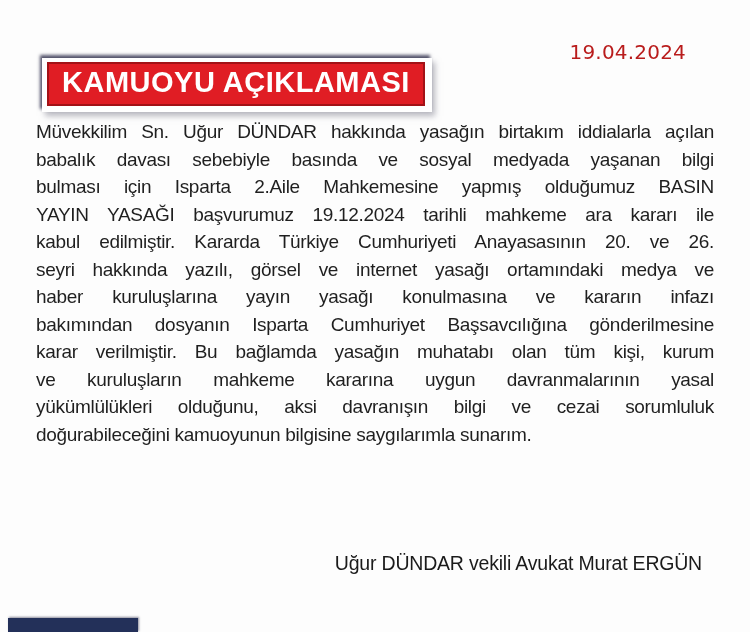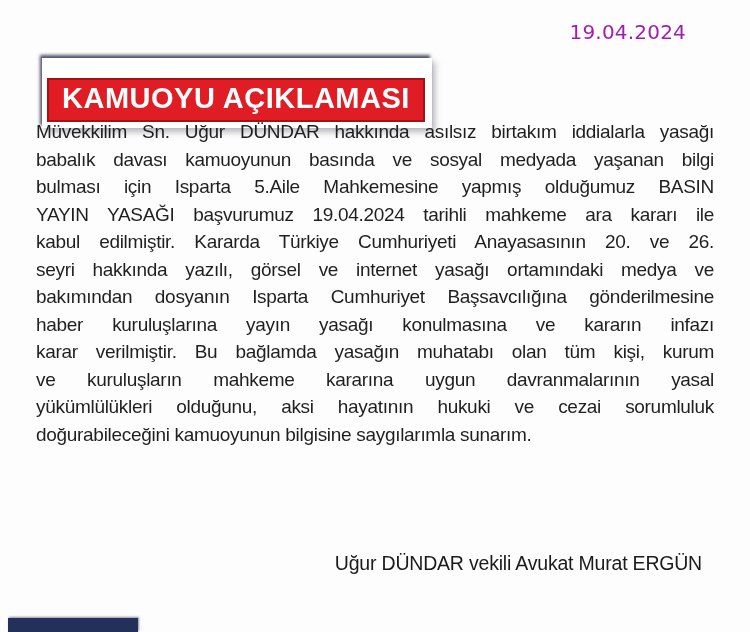--- a/index.html
+++ b/index.html
@@ -6,25 +6,25 @@
   .page {
     position: relative;
     width: 750px;
     height: 632px;
     background: #fdfdfd;
     overflow: hidden;
     font-family: "Liberation Sans", sans-serif;
   }
   .date {
     position: absolute;
-    top: 20px;
+    top: 40px;
     right: 64px;
     font-family: "DejaVu Sans", sans-serif;
     font-size: 20px;
-    color: #a21caf;
+    color: #b91c1c;
     letter-spacing: 0.2px;
   }
   .banner-card {
     position: absolute;
     left: 42px;
     top: 58px;
     background: #ffffff;
     padding: 4px 7px 6px 5px;
     box-shadow:
       -2px -3px 3px rgba(30, 30, 60, 0.75),
@@ -33,21 +33,20 @@
   .banner-red {
     background: #e01d24;
     border: 2px solid #a31217;
     color: #ffffff;
     font-weight: bold;
     font-size: 29px;
     line-height: 1.1;
     padding: 3px 13px 5px 13px;
     letter-spacing: 0.5px;
     white-space: nowrap;
-    margin-top: 16px;
   }
   .body-text {
     position: absolute;
     left: 36px;
     top: 118px;
     width: 678px;
     font-size: 19px;
     line-height: 27.5px;
     color: #1f1f1f;
     letter-spacing: -0.3px;
@@ -85,31 +84,31 @@
 
   <div class="date">19.04.2024</div>
 
   <div class="banner-card">
     <div class="banner-red">
       <span>KAMUOYU AÇIKLAMASI</span>
     </div>
   </div>
 
   <div class="body-text">
-      <div class="jline">Müvekkilim Sn. Uğur DÜNDAR hakkında asılsız birtakım iddialarla yasağı</div>
-      <div class="jline">babalık davası kamuoyunun basında ve sosyal medyada yaşanan bilgi</div>
-      <div class="jline">bulması için Isparta 5.Aile Mahkemesine yapmış olduğumuz BASIN</div>
-      <div class="jline">YAYIN YASAĞI başvurumuz 19.04.2024 tarihli mahkeme ara kararı ile</div>
+      <div class="jline">Müvekkilim Sn. Uğur DÜNDAR hakkında yasağın birtakım iddialarla açılan</div>
+      <div class="jline">babalık davası sebebiyle basında ve sosyal medyada yaşanan bilgi</div>
+      <div class="jline">bulması için Isparta 2.Aile Mahkemesine yapmış olduğumuz BASIN</div>
+      <div class="jline">YAYIN YASAĞI başvurumuz 19.12.2024 tarihli mahkeme ara kararı ile</div>
       <div class="jline">kabul edilmiştir. Kararda Türkiye Cumhuriyeti Anayasasının 20. ve 26.</div>
       <div class="jline">seyri hakkında yazılı, görsel ve internet yasağı ortamındaki medya ve</div>
+      <div class="jline">haber kuruluşlarına yayın yasağı konulmasına ve kararın infazı</div>
       <div class="jline">bakımından dosyanın Isparta Cumhuriyet Başsavcılığına gönderilmesine</div>
-      <div class="jline">haber kuruluşlarına yayın yasağı konulmasına ve kararın infazı</div>
       <div class="jline">karar verilmiştir. Bu bağlamda yasağın muhatabı olan tüm kişi, kurum</div>
       <div class="jline">ve kuruluşların mahkeme kararına uygun davranmalarının yasal</div>
-      <div class="jline">yükümlülükleri olduğunu, aksi hayatının hukuki ve cezai sorumluluk</div>
+      <div class="jline">yükümlülükleri olduğunu, aksi davranışın bilgi ve cezai sorumluluk</div>
       <div class="jline jlast">doğurabileceğini kamuoyunun bilgisine saygılarımla sunarım.</div>
     </div>
 
   <div class="signature">Uğur DÜNDAR vekili Avukat Murat ERGÜN</div>
 
   <div class="cutoff-bar"></div>
 
 </div>
 
 </body></html>

